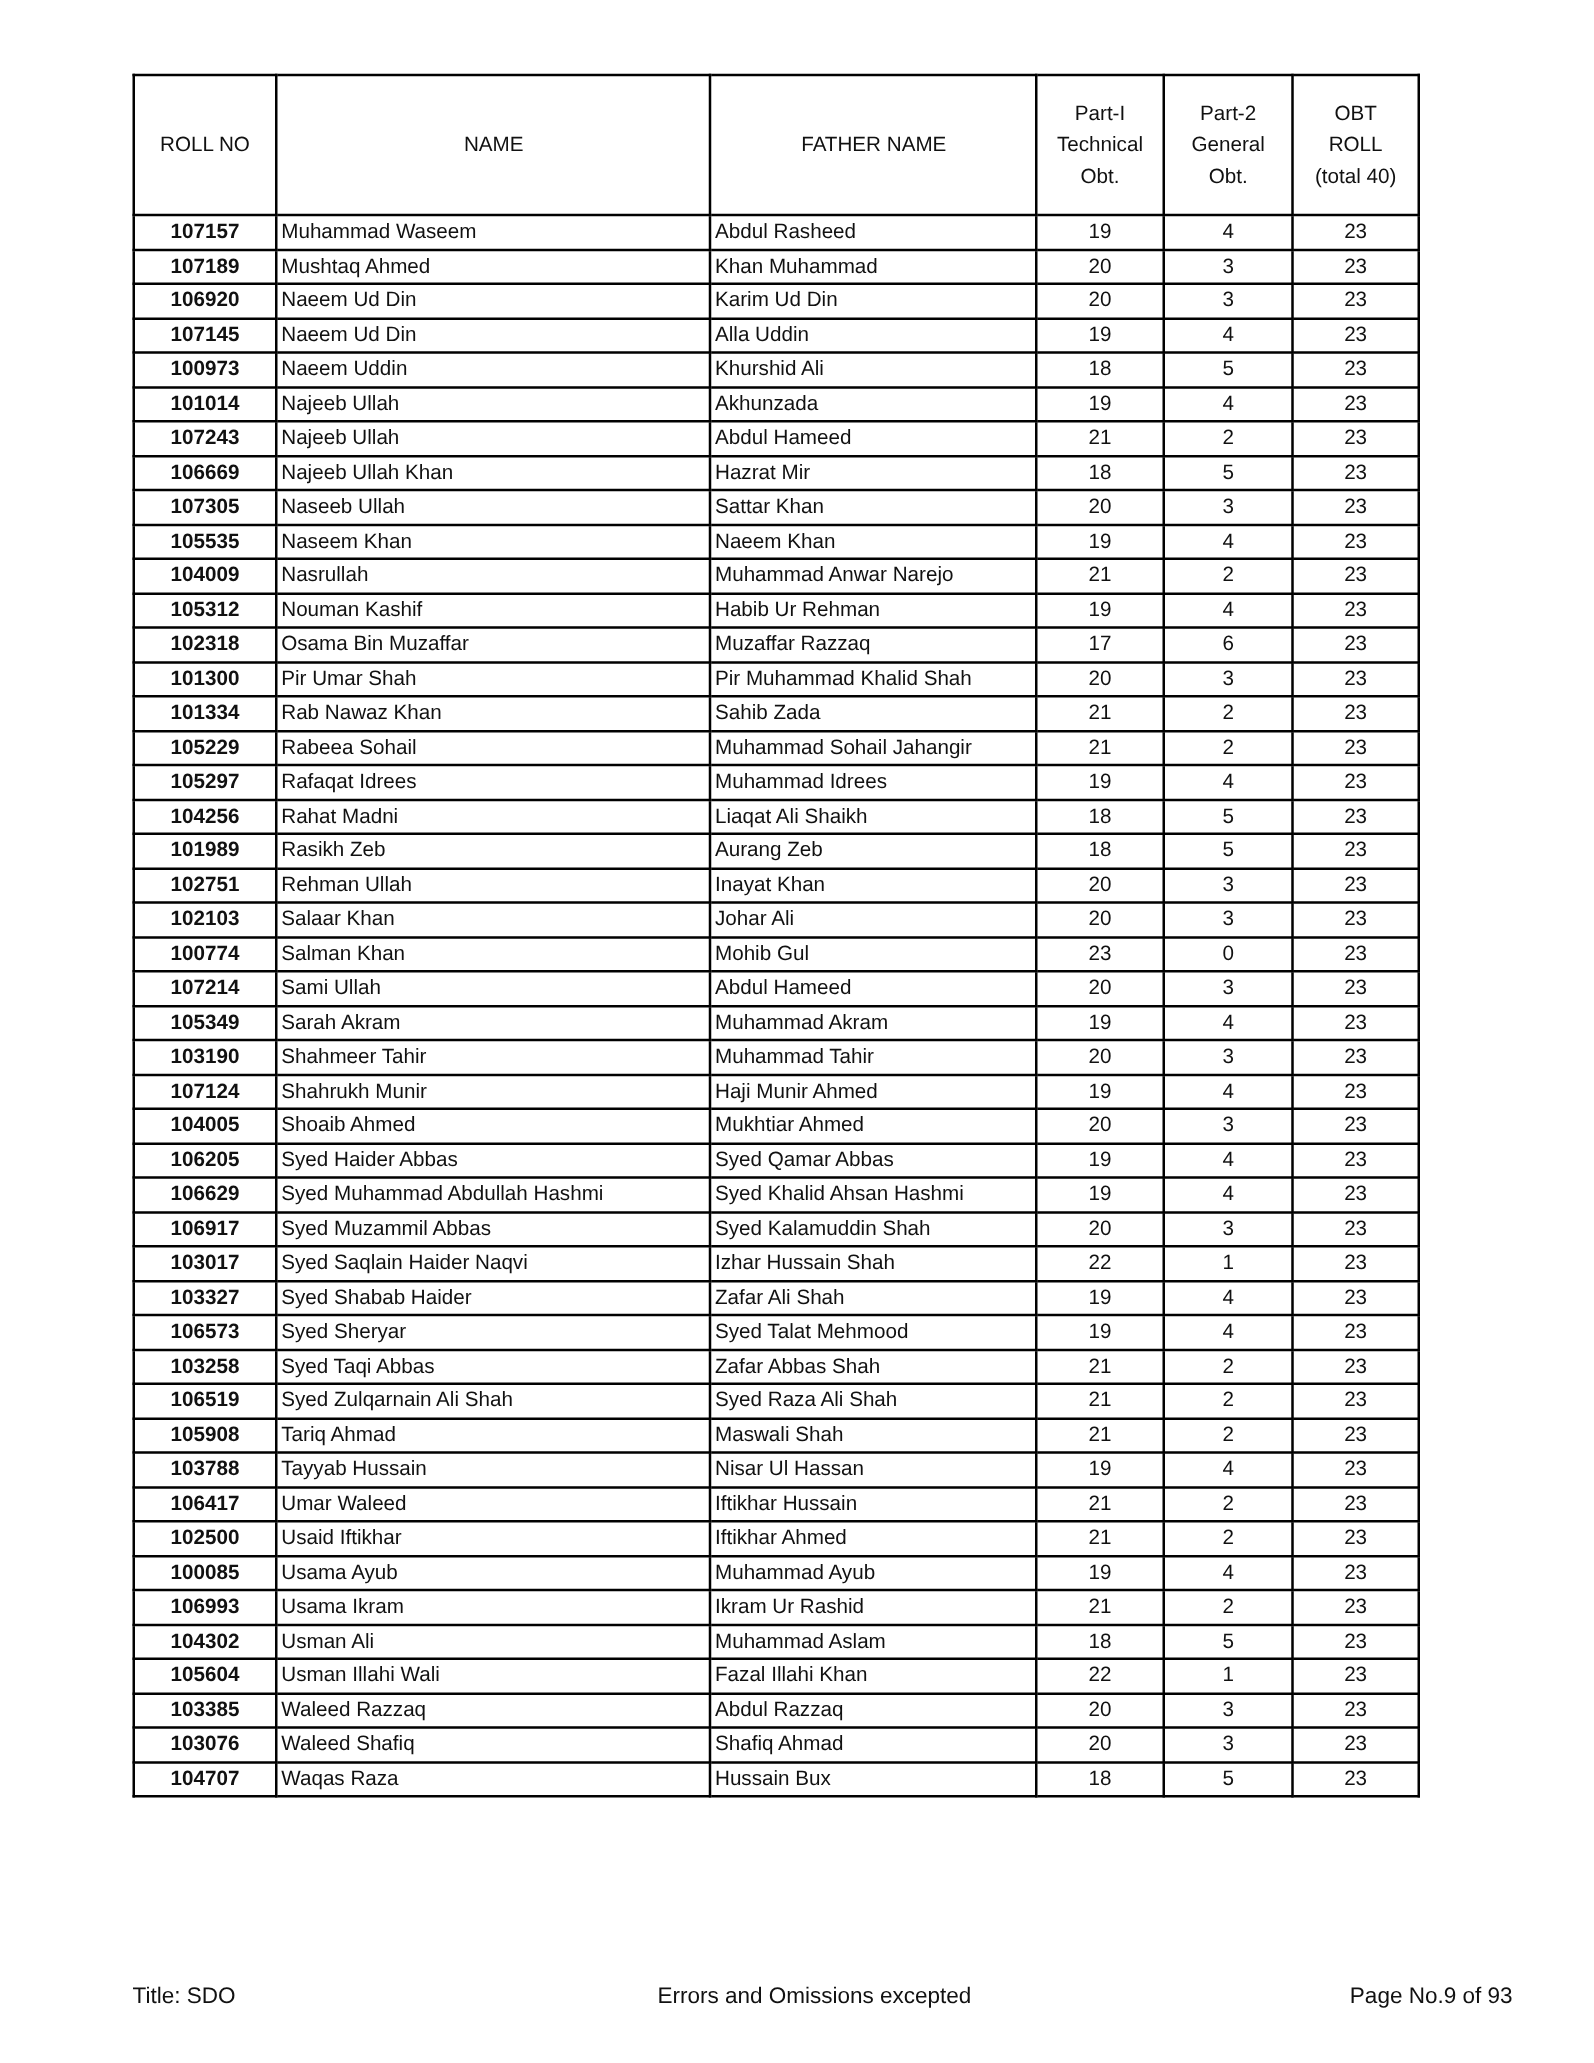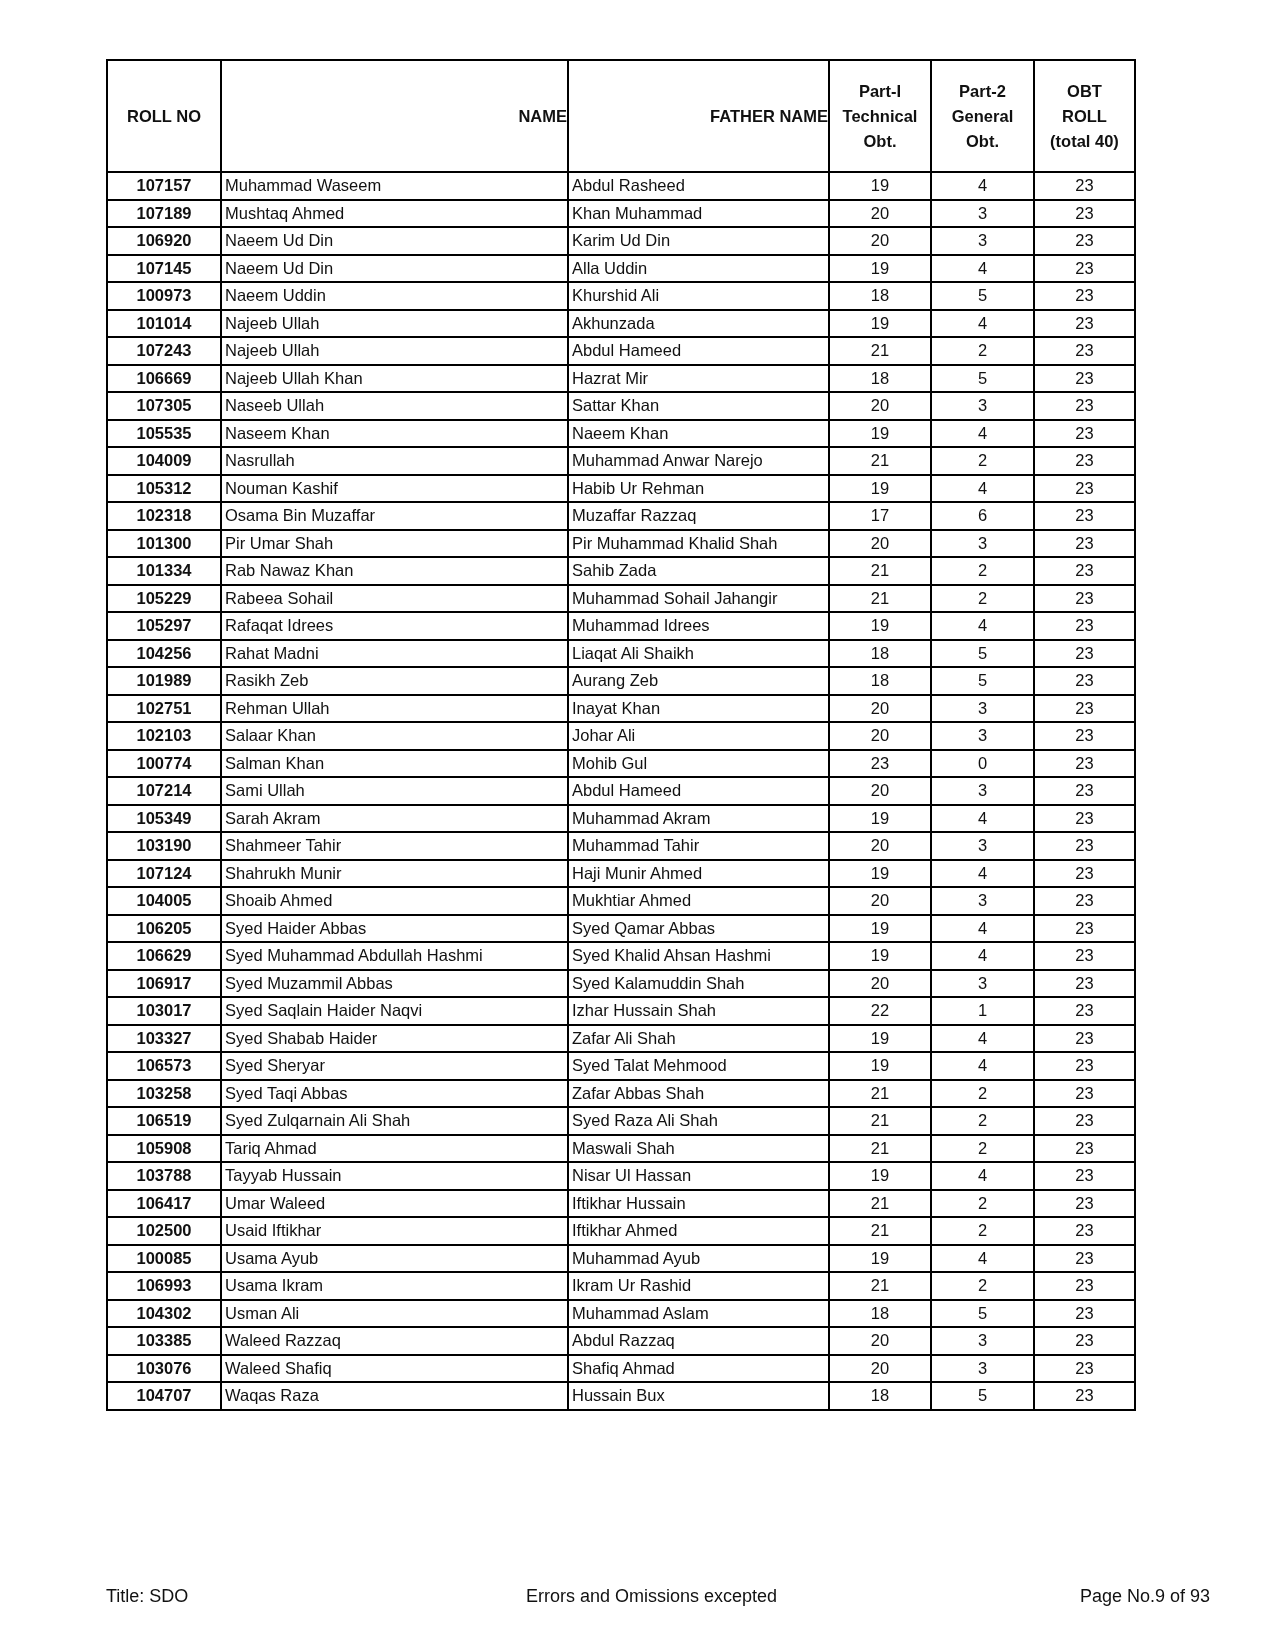--- a/index.html
+++ b/index.html
@@ -7,22 +7,22 @@
          font-family: "Liberation Sans", sans-serif; color: #111; }
   .sheet { position: absolute; left: 106px; top: 59px; width: 1028px; }
   table { border-collapse: collapse; width: 1028px; table-layout: fixed; }
   col.c-roll { width: 114px; }
   col.c-name { width: 347px; }
   col.c-father { width: 261px; }
   col.c-p1 { width: 102px; }
   col.c-p2 { width: 103px; }
   col.c-obt { width: 101px; }
   th, td { border: 2.5px solid #000; padding: 0; font-size: 16.5px; white-space: nowrap; overflow: hidden; }
-  thead th { height: 110px; font-weight: bold; font-size: 16.5px; line-height: 25px; vertical-align: middle; }
-  thead th.left { text-align: right; padding-left: 1px; }
+  thead th { height: 110px; font-weight: normal; font-size: 16.5px; line-height: 25px; vertical-align: middle; }
+  thead th.left { text-align: center; padding-left: 1px; }
   thead th.center { text-align: center; }
   tbody td { height: 25.5px; line-height: 25px; }
   td.roll { text-align: center; font-weight: bold; }
   td.txt { text-align: left; padding-left: 3px; }
   td.num { text-align: center; }
   .footer { position: absolute; top: 1586px; left: 106px; width: 1104px; height: 24px; font-size: 18px; }
   .footer span { position: absolute; top: 0; white-space: nowrap; }
   .f-left { left: 0; }
   .f-center { left: 420px; }
   .f-right { right: 0; }
@@ -393,20 +393,28 @@
         </tr>
         <tr>
           <td class="roll">104302</td>
           <td class="txt">Usman Ali</td>
           <td class="txt">Muhammad Aslam</td>
           <td class="num">18</td>
           <td class="num">5</td>
           <td class="num">23</td>
         </tr>
         <tr>
+          <td class="roll">105604</td>
+          <td class="txt">Usman Illahi Wali</td>
+          <td class="txt">Fazal Illahi Khan</td>
+          <td class="num">22</td>
+          <td class="num">1</td>
+          <td class="num">23</td>
+        </tr>
+        <tr>
           <td class="roll">103385</td>
           <td class="txt">Waleed Razzaq</td>
           <td class="txt">Abdul Razzaq</td>
           <td class="num">20</td>
           <td class="num">3</td>
           <td class="num">23</td>
         </tr>
         <tr>
           <td class="roll">103076</td>
           <td class="txt">Waleed Shafiq</td>

